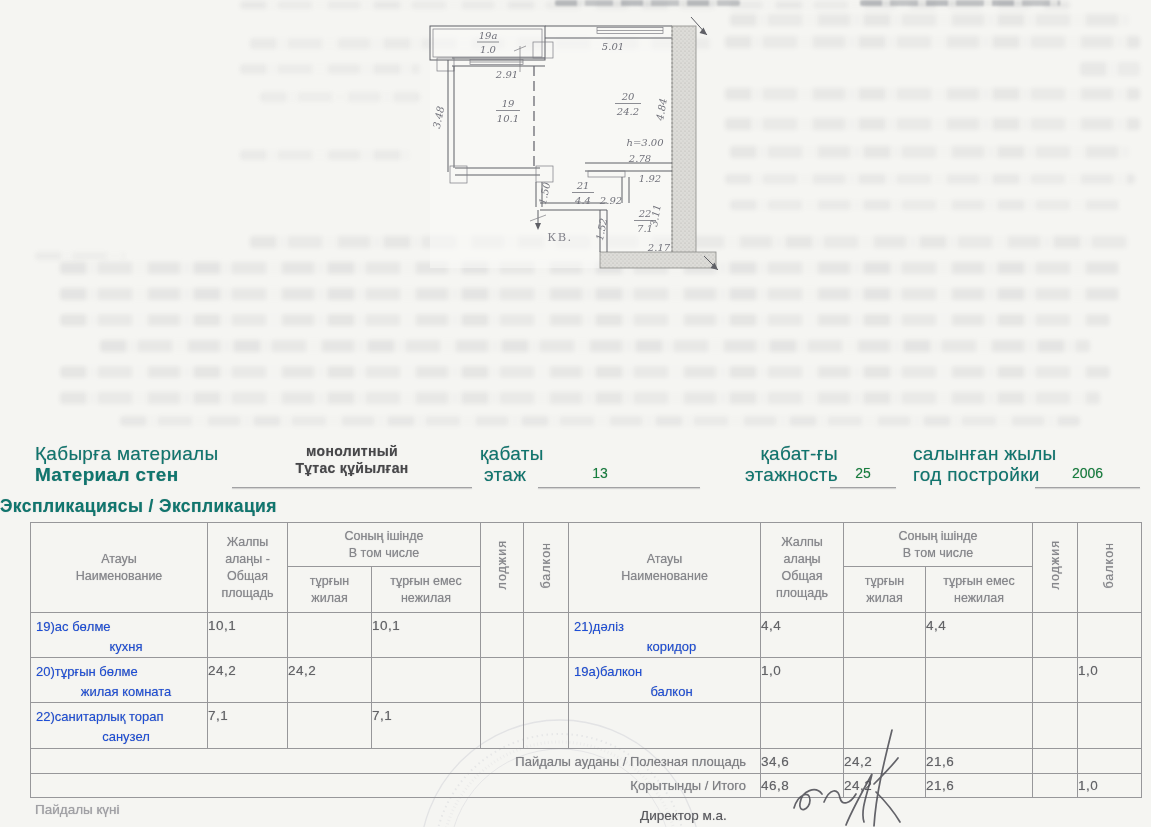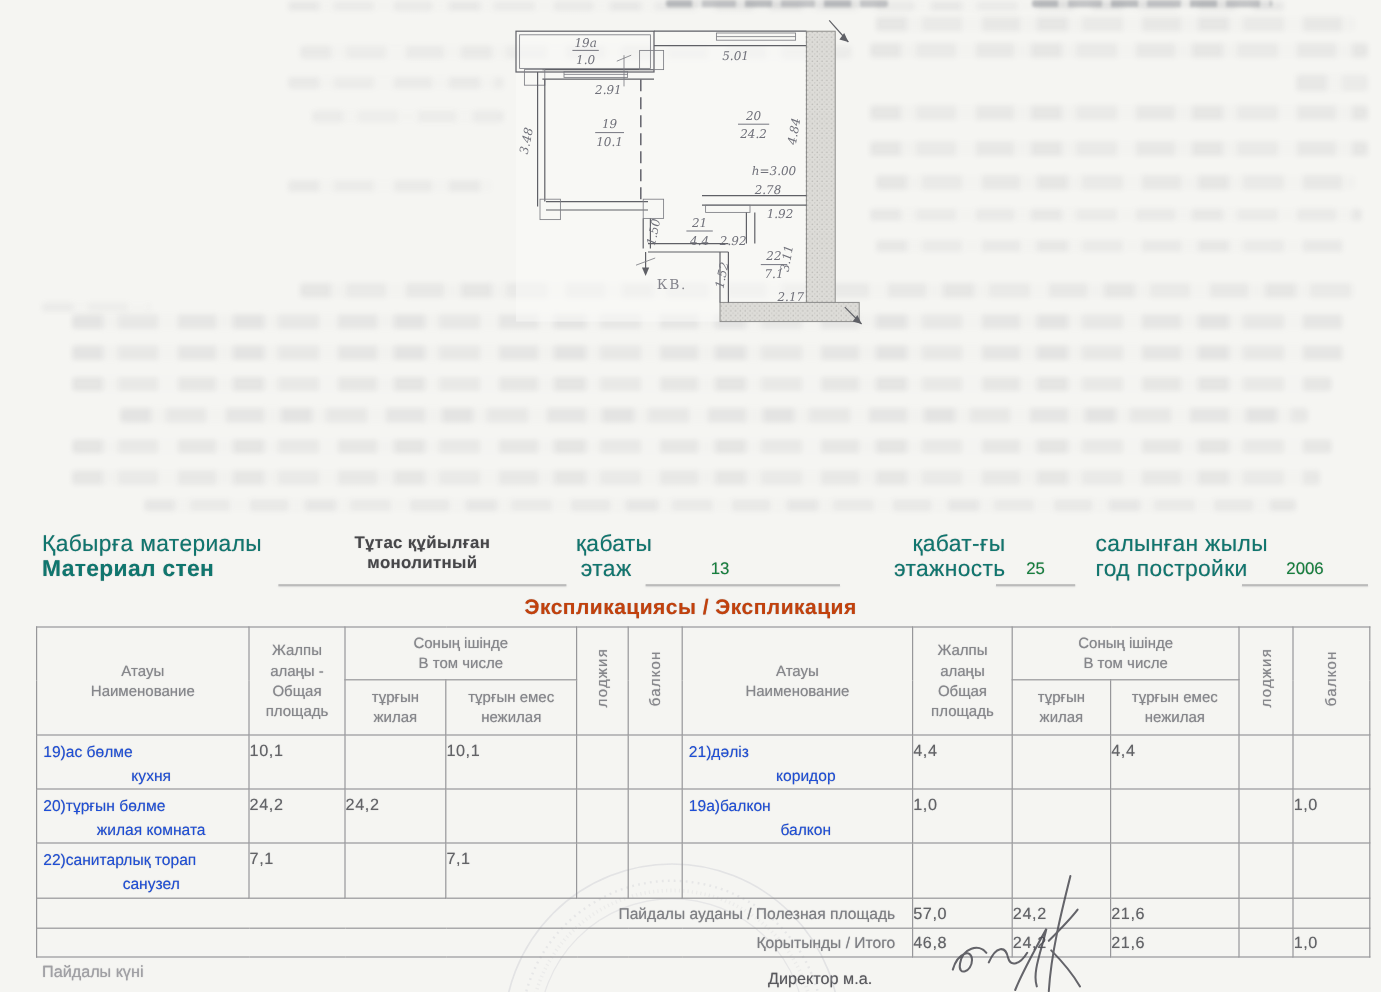--- a/index.html
+++ b/index.html
@@ -25,22 +25,22 @@
       rgba(95,100,110,.38) 0 22px, rgba(95,100,110,.08) 22px 30px,
       rgba(95,100,110,.32) 30px 58px, rgba(95,100,110,.06) 58px 66px);
     filter:blur(1.2px);
   }
   .scan-text{ text-shadow:0 0 .8px rgba(120,120,128,.65); }
   .lbl{color:#0f766e;font-size:19px;line-height:21px;letter-spacing:.3px;}
   .val-bold{font-weight:bold;color:#474749;font-size:14px;letter-spacing:.3px;}
   .val{color:#15803d;font-size:14px;}
   .uline{position:absolute;height:1px;background:#a2a2a4;box-shadow:0 1px 1px rgba(160,160,164,.5);}
   .title{
-    position:absolute;left:0;width:1151px;top:496px;text-align:center;
-    font-size:17.5px;font-weight:bold;color:#c2410c;letter-spacing:.4px;
+    position:absolute;left:0;width:1151px;top:496px;
+    font-size:17.5px;font-weight:bold;color:#0f766e;letter-spacing:.4px;
   }
   
   .xtable{position:absolute;left:30px;top:522px;z-index:3;}
   table{border-collapse:collapse;table-layout:fixed;width:1111px;background:transparent;}
   td,th{border:1px solid #97979a;overflow:hidden;padding:0;}
   th{
     font-weight:normal;color:#86878b;font-size:12.5px;line-height:17px;
     white-space:pre-line;text-align:center;vertical-align:middle;
   }
   td.name{font-size:13px;color:#1d4ed8;text-align:left;vertical-align:top;padding:4px 3px 0 5px;line-height:20px;}
@@ -211,22 +211,22 @@
     <text x="251" y="237">2.17</text>
     <text x="152" y="227" class="kv">КВ.</text>
   </g>
 </svg>
 
 <div class="abs scan-text" style="left:35px;top:443px;">
   <span class="lbl" style="display:block;">Қабырға материалы</span>
   <span class="lbl" style="display:block;font-weight:bold;">Материал стен</span>
 </div>
 <div class="abs scan-text" style="left:232px;top:443px;width:240px;text-align:center;">
+  <span class="val-bold" style="display:block;">монолитный</span>
   <span class="val-bold" style="display:block;margin-top:1px;">Тұтас құйылған</span>
-  <span class="val-bold" style="display:block;">монолитный</span>
 </div>
 <div class="uline" style="left:232px;top:487px;width:240px;"></div>
 
 <div class="abs scan-text" style="left:480px;top:443px;">
   <span class="lbl" style="display:block;">қабаты</span>
   <span class="lbl" style="display:block;padding-left:4px;">этаж</span>
 </div>
 <div class="abs scan-text val" style="left:540px;top:465px;width:120px;text-align:center;">13</div>
 <div class="uline" style="left:538px;top:487px;width:162px;"></div>
 
@@ -334,21 +334,21 @@
     <td class="name"><span></span><span class="ln2"></span></td>
     <td class="num"></td>
     <td class="num"></td>
     <td class="num"></td>
     <td class="num"></td>
     <td class="num"></td>
   </tr>
 
   <tr class="tot" style="height:25px">
     <td colspan="7" class="tot-label">Пайдалы ауданы / Полезная площадь</td>
-    <td class="num">57,0</td>
+    <td class="num">34,6</td>
     <td class="num">24,2</td>
     <td class="num">21,6</td>
     <td class="num"></td>
     <td class="num"></td>
   </tr>
   <tr class="tot" style="height:24px">
     <td colspan="7" class="tot-label">Қорытынды / Итого</td>
     <td class="num">46,8</td>
     <td class="num">24,2</td>
     <td class="num">21,6</td>

